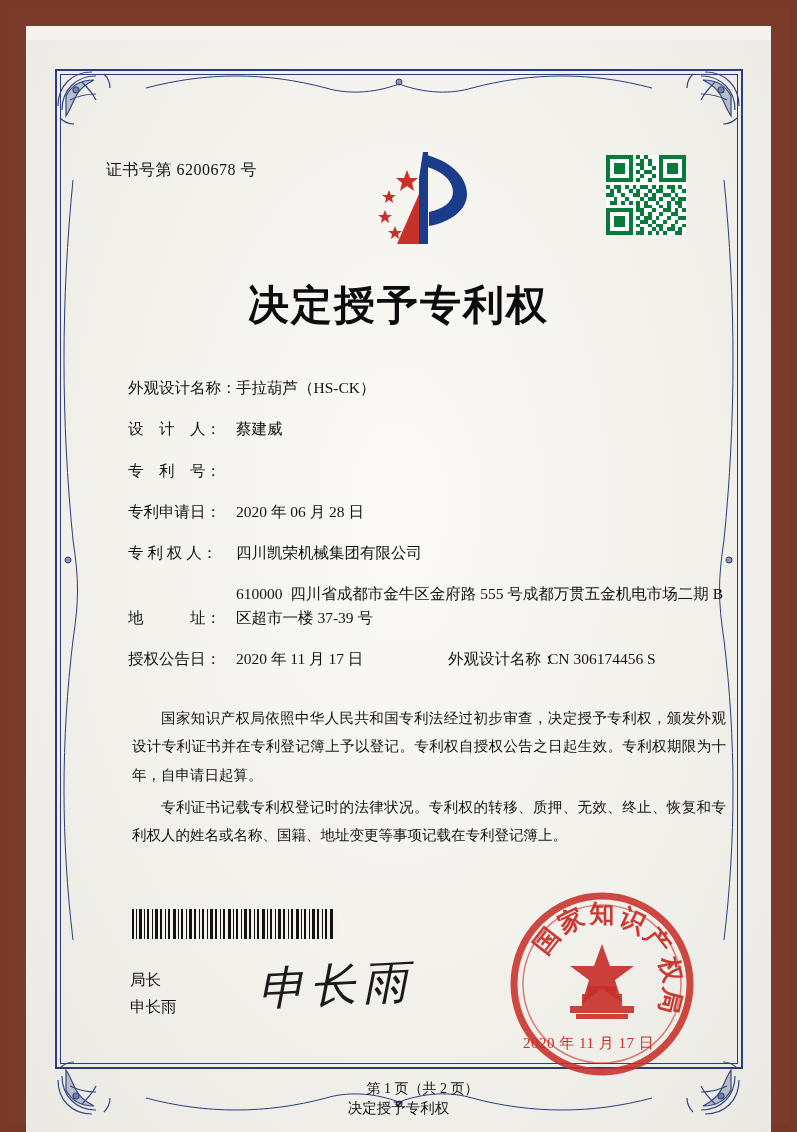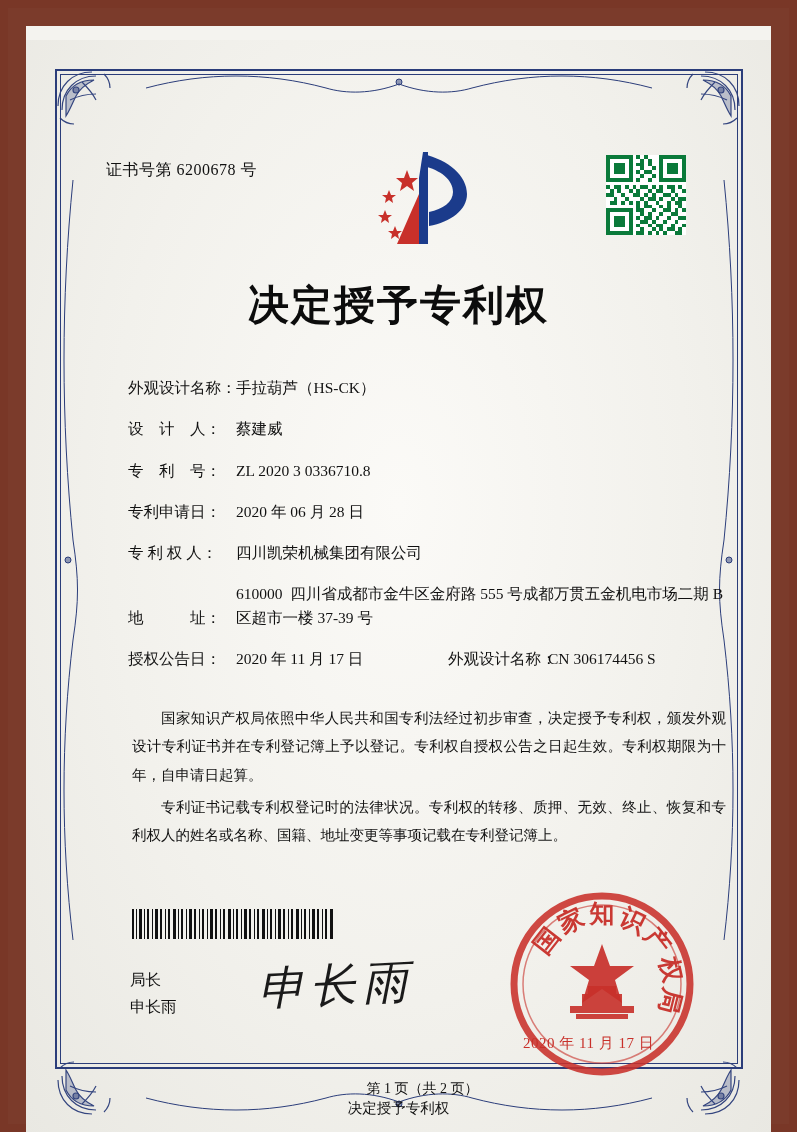--- a/index.html
+++ b/index.html
@@ -463,21 +463,20 @@
       <div class="row">
         <span class="lbl">外观设计名称：</span>
         <span class="val">手拉葫芦（HS-CK）</span>
       </div>
       <div class="row">
         <span class="lbl">设　计　人：</span>
         <span class="val">蔡建威</span>
       </div>
       <div class="row">
         <span class="lbl">专　利　号：</span>
-        <span class="val">ZL 2020 3 0336710.8</span>
       </div>
       <div class="row">
         <span class="lbl">专利申请日：</span>
         <span class="val">2020 年 06 月 28 日</span>
       </div>
       <div class="row">
         <span class="lbl">专 利 权 人：</span>
         <span class="val">四川凯荣机械集团有限公司</span>
       </div>
       <div class="row">

